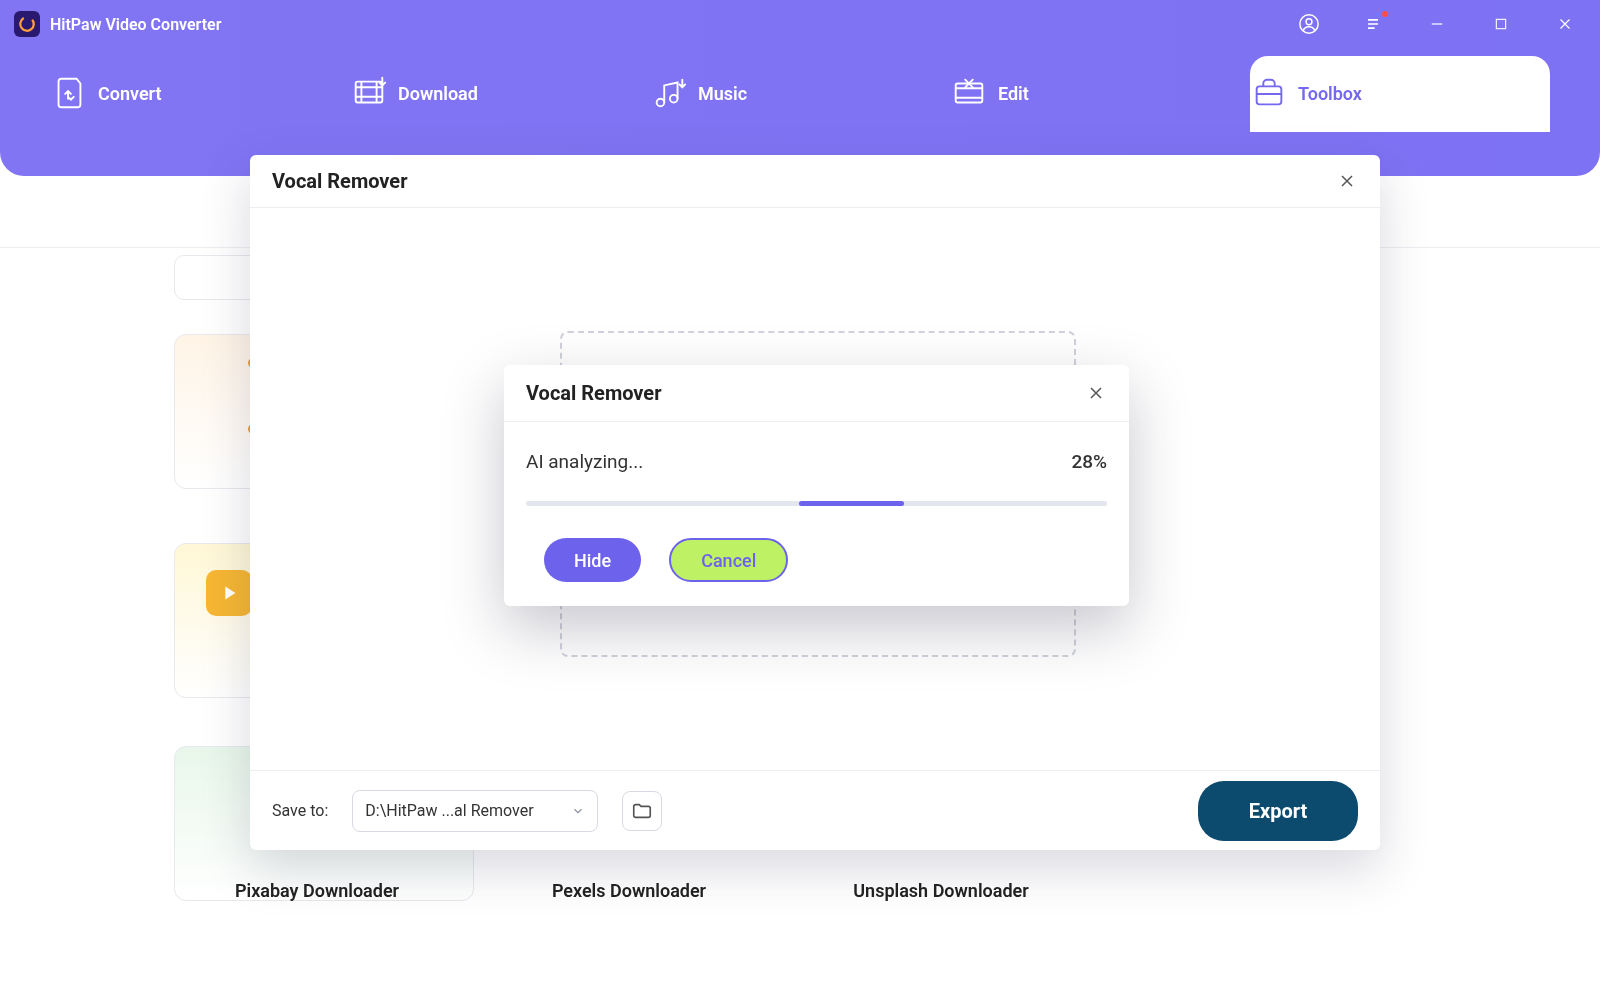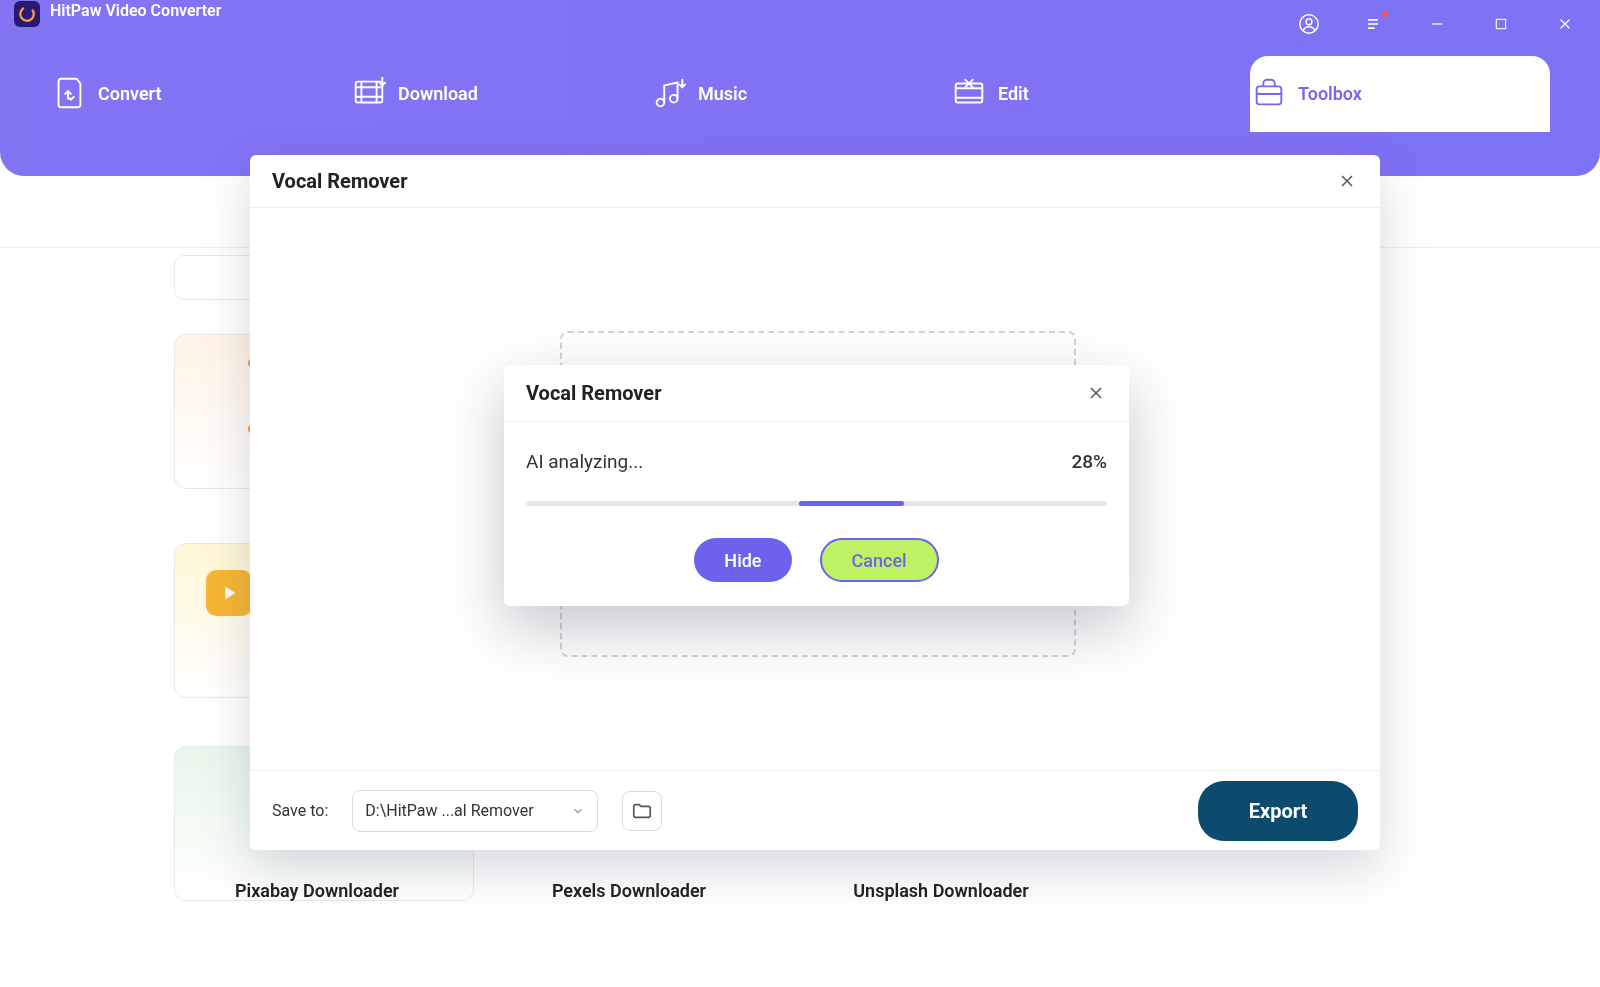--- a/index.html
+++ b/index.html
@@ -1,18 +1,18 @@
 <!DOCTYPE html>
 <html><head>
 <meta charset="utf-8">
 <style>
 *{box-sizing:border-box;margin:0;padding:0;font-family:-apple-system,BlinkMacSystemFont,"Segoe UI",Roboto,Arial,sans-serif}
 body{background:#fff;width:1600px;height:987px;overflow:hidden;position:relative}
 .banner{position:absolute;inset:0 0 auto 0;height:176px;background:linear-gradient(90deg,#8175f4 0%,#7e72f4 100%);border-radius:0 0 24px 24px}
-.titlebar{display:flex;height:48px;padding:1px 14px;color:#fff}
+.titlebar{display:flex;align-items:center;height:48px;padding:1px 14px;color:#fff}
 .logo{width:26px;height:26px;border-radius:6px;background:#2a1970;display:flex;align-items:center;justify-content:center;margin-right:10px}
 .logo svg{width:18px;height:18px}
 .app-title{font-size:16px;font-weight:600}
 .win-controls{margin-left:auto;display:flex;align-items:center;gap:42px;padding-right:10px}
 .win-ico{width:22px;height:22px;display:flex;align-items:center;justify-content:center;color:#fff;cursor:pointer;position:relative}
 .reddot{position:absolute;top:-2px;right:-4px;width:6px;height:6px;border-radius:50%;background:#ff4d4d}
 .tabs{display:flex;align-items:flex-end;justify-content:space-around;padding:8px 50px 0;color:#fff}
 .tab{flex:1;display:flex;flex-direction:row;align-items:center;gap:10px;padding:18px 0 20px;font-size:18px;font-weight:600;cursor:pointer;border-radius:18px 18px 0 0}
 .tab svg{width:38px;height:38px;stroke:#fff}
 .tab.active{background:#fff;color:#7468f0}
@@ -40,21 +40,21 @@
 .folder-btn{width:40px;height:40px;border:1px solid #d7dae2;border-radius:8px;display:flex;align-items:center;justify-content:center;color:#555;cursor:pointer;background:#fff}
 .export-btn{margin-left:auto;width:160px;height:60px;border-radius:26px;background:#0c4a6e;color:#fff;font-size:20px;font-weight:700;display:flex;align-items:center;justify-content:center;cursor:not-allowed}
 .dialog{position:absolute;left:504px;top:365px;width:625px;background:#fff;border-radius:6px;box-shadow:0 22px 60px rgba(30,30,60,.25)}
 .dlg-head{display:flex;align-items:center;justify-content:space-between;padding:16px 22px;border-bottom:1px solid #eceef2}
 .dlg-title{font-size:20px;font-weight:700;color:#222}
 .dlg-body{padding:28px 22px 26px}
 .dlg-line{display:flex;align-items:center;justify-content:space-between;font-size:19px;color:#333}
 .pct{font-weight:500}
 .track{position:relative;width:100%;height:5px;background:#e4e6ee;border-radius:3px;margin-top:28px}
 .bar-ind{position:absolute;left:47%;width:18%;height:100%;background:#6d62ec;border-radius:3px}
-.dlg-foot{display:flex;justify-content:center;gap:28px;padding:6px 16px 24px}
+.dlg-foot{display:flex;justify-content:flex-start;gap:28px;padding:6px 40px 24px}
 .btn{height:44px;padding:0 30px;border-radius:24px;font-size:18px;font-weight:500;display:flex;align-items:center;justify-content:center;cursor:pointer;border:none}
 .btn-primary{background:#6d62ec;color:#fff}
 .btn-outline{background:#bef264;color:#6d62ec;border:2px solid #6d62ec}
 </style>
 </head>
 <body>
 
 <div class="banner">
   <div class="titlebar">
     <div class="logo">

